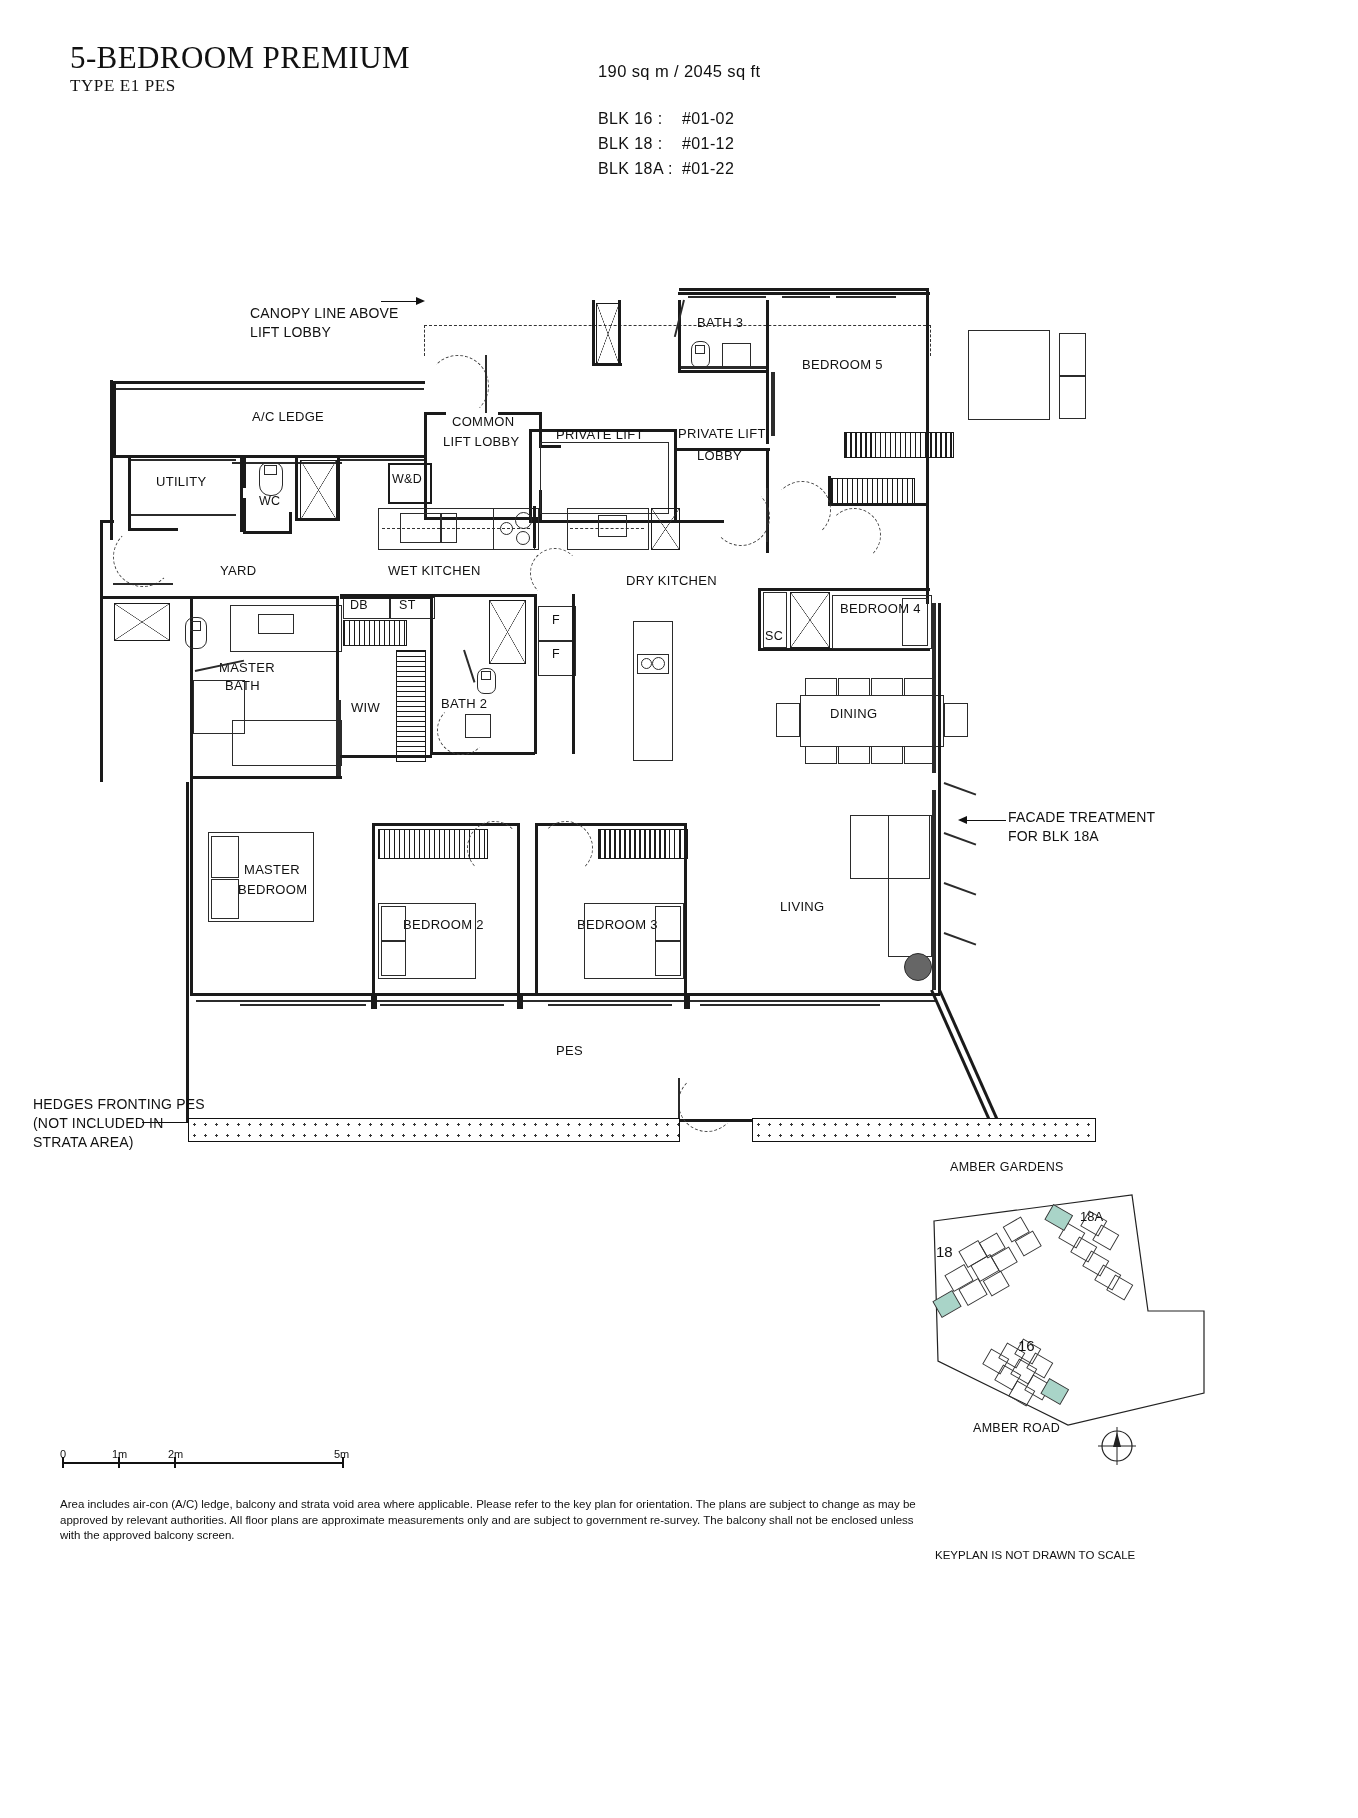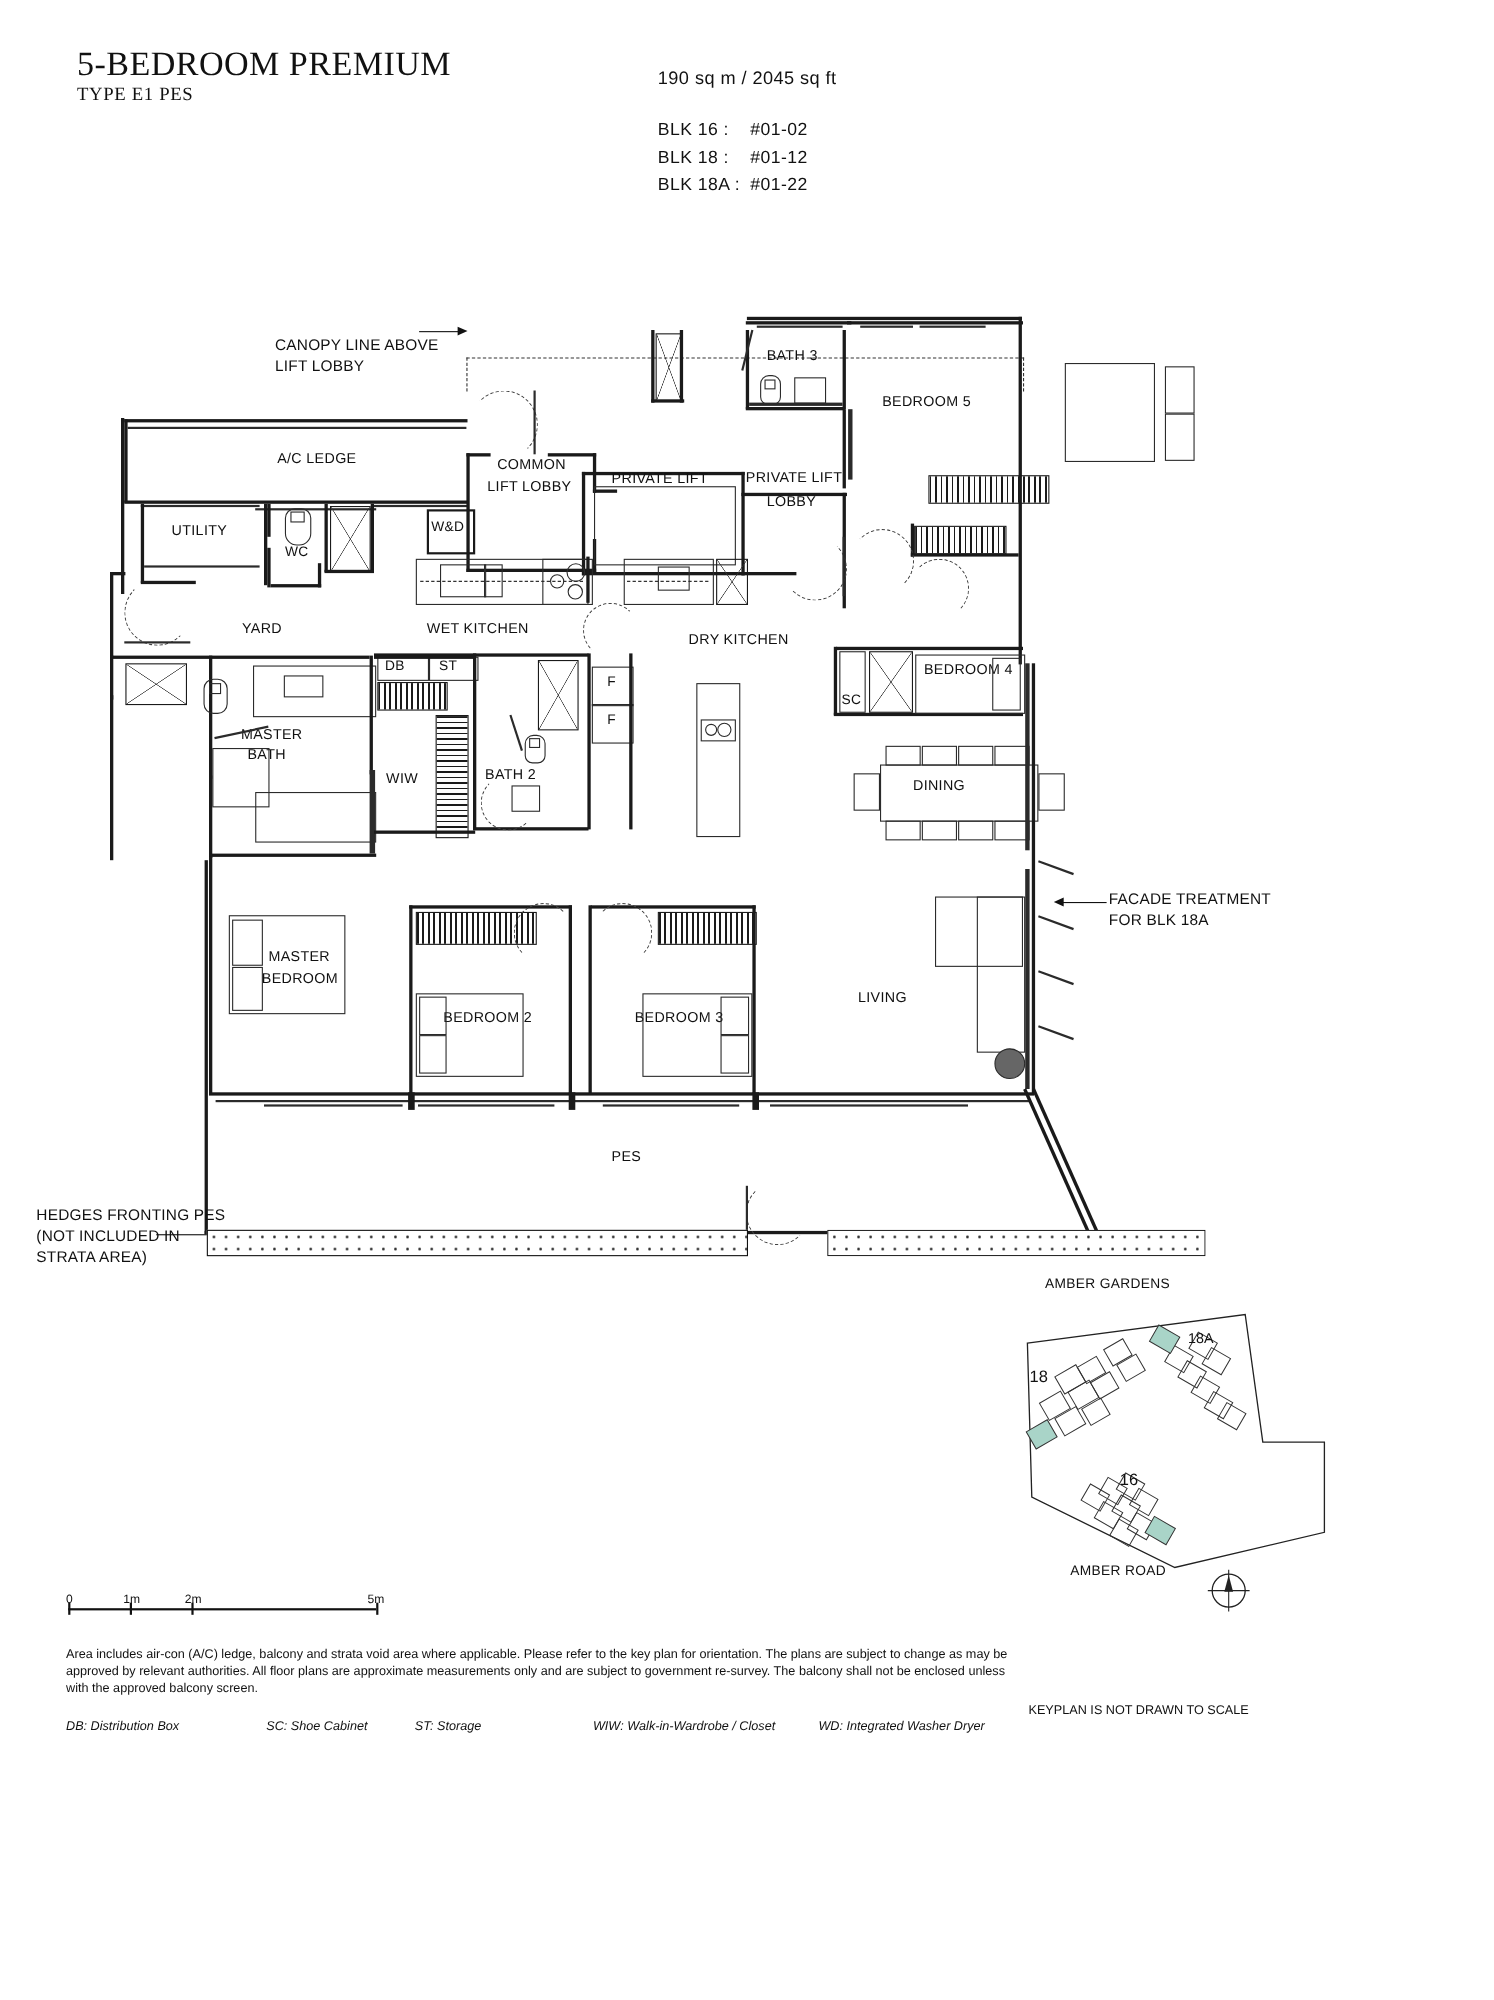--- a/index.html
+++ b/index.html
@@ -441,20 +441,13 @@
   <div class="tick" style="left:112px;"></div>
   <div class="tick" style="left:280px;"></div>
   <div class="t" style="left:-2px;">0</div>
   <div class="t" style="left:50px;">1m</div>
   <div class="t" style="left:106px;">2m</div>
   <div class="t" style="left:272px;">5m</div>
 </div>
 
 <div id="foot-note">Area includes air-con (A/C) ledge, balcony and strata void area where applicable. Please refer to the key plan for orientation. The plans are subject to change as may be approved by relevant authorities. All floor plans are approximate measurements only and are subject to government re-survey. The balcony shall not be enclosed unless with the approved balcony screen.</div>
 <div id="foot-legend">
-  <div class="row">
-    <span class="c1">DB: Distribution Box</span>
-    <span class="c2">SC: Shoe Cabinet</span>
-    <span class="c3">ST: Storage</span>
-    <span class="c4">WIW: Walk-in-Wardrobe / Closet</span>
-    <span>WD: Integrated Washer Dryer</span>
-  </div>
 </div>
 
 </body></html>

